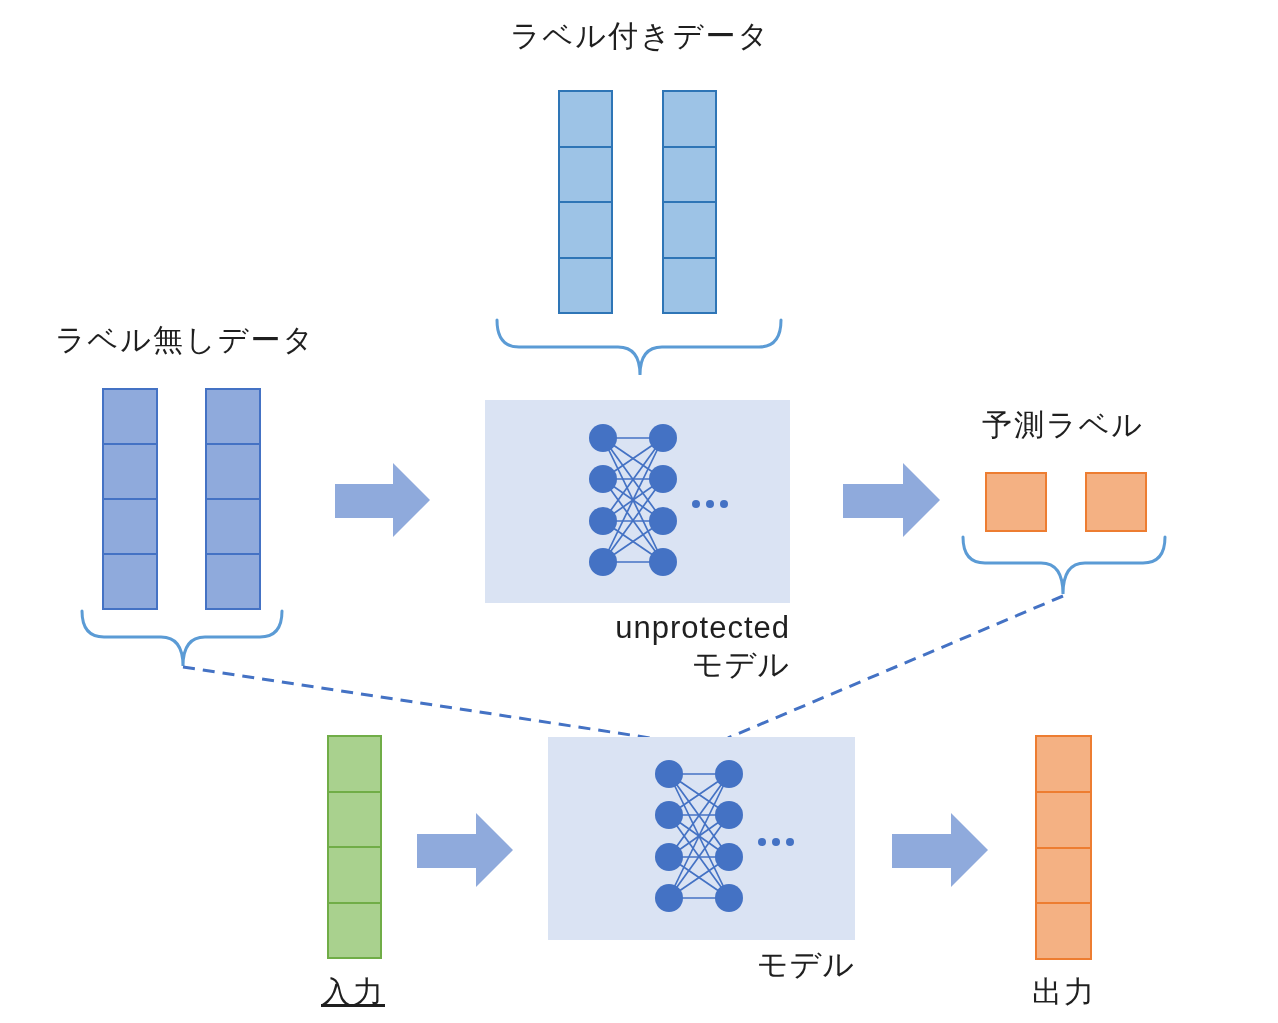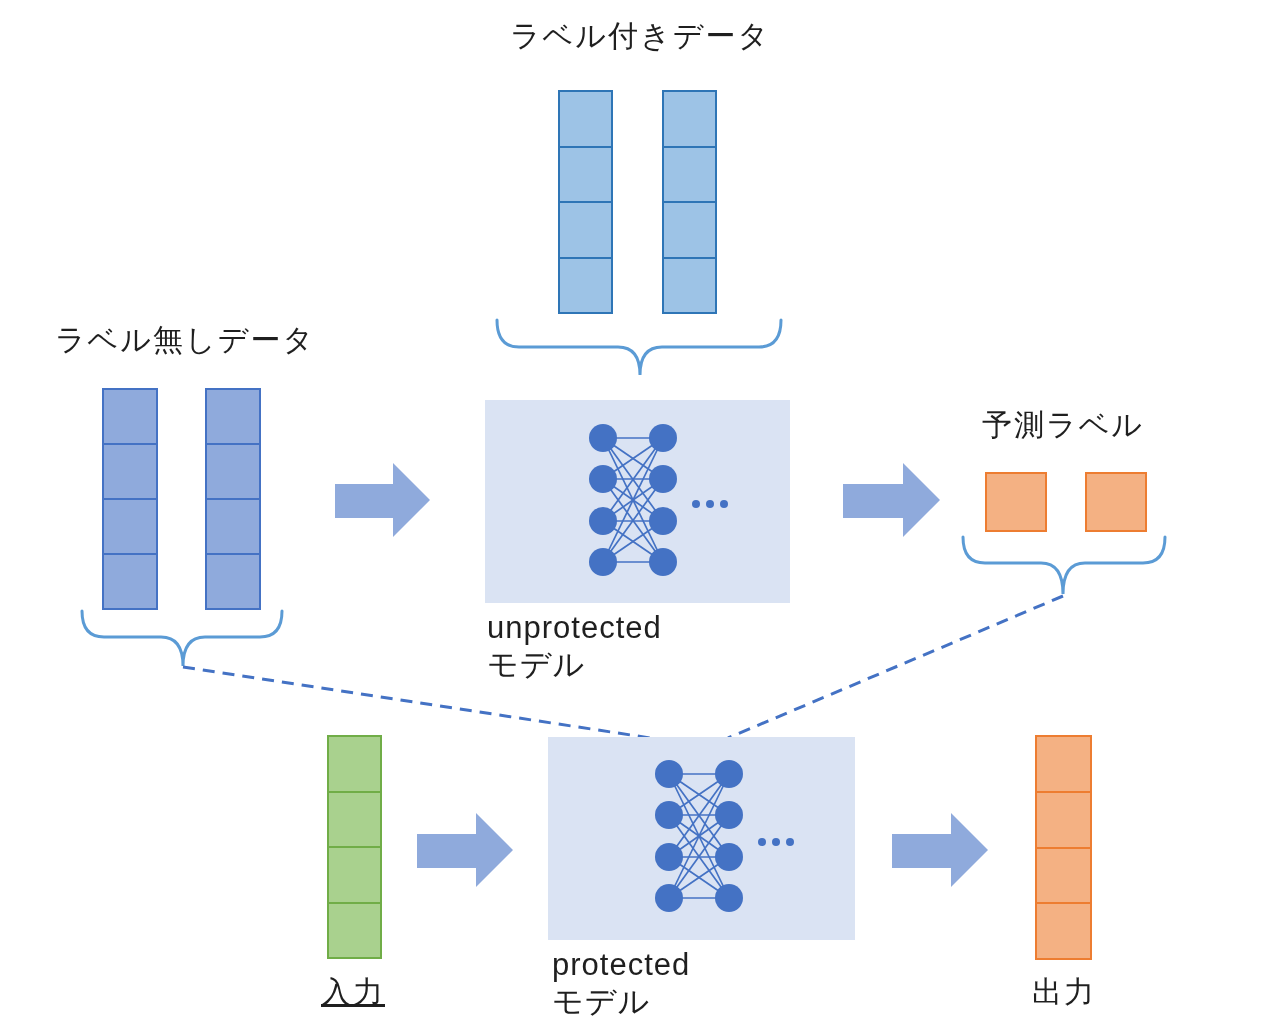--- a/index.html
+++ b/index.html
@@ -2,21 +2,21 @@
 <html style="--light-blue-fill: #9DC3E6; --light-blue-border: #2E75B6; --periwinkle-fill: #8FAADC; --periwinkle-border: #4472C4; --green-fill: #A9D18E; --green-border: #70AD47; --orange-fill: #F4B183; --orange-border: #ED7D31; --model-box-fill: #DAE3F3; --nn-color: #4472C4; --arrow-color: #8FAADC; --brace-color: #5B9BD5; --dashed-color: #4472C4; --text-color: #1F1F1F;"><head>
 <meta charset="utf-8">
 <style>
   html,body{margin:0;padding:0;background:#fff;}
   .canvas{
     position:relative;width:1278px;height:1023px;background:#fff;overflow:hidden;
     font-family:"Liberation Sans","DejaVu Sans",sans-serif;color:var(--text-color,#1f1f1f);
   }
   .overlay{position:absolute;left:0;top:0;width:1278px;height:1023px;}
   .label{position:absolute;text-align:center;font-size:30px;letter-spacing:2px;color:var(--text-color,#1f1f1f);white-space:nowrap;}
-  .model-label{position:absolute;text-align:left;font-size:31px;line-height:37px;letter-spacing:1px;color:var(--text-color,#1f1f1f);}
+  .model-label{position:absolute;text-align:right;font-size:31px;line-height:37px;letter-spacing:1px;color:var(--text-color,#1f1f1f);}
   .stack{position:absolute;display:flex;flex-direction:column;}
   .cell{flex:1;margin-top:-2px;border:2px solid transparent;}
   .cell:first-child{margin-top:0;}
   .c-lblue .cell{background:var(--light-blue-fill);border-color:var(--light-blue-border);}
   .c-pblue .cell{background:var(--periwinkle-fill);border-color:var(--periwinkle-border);}
   .c-green .cell{background:var(--green-fill);border-color:var(--green-border);}
   .c-orange .cell{background:var(--orange-fill);border-color:var(--orange-border);}
   .square{position:absolute;background:var(--orange-fill);border:2px solid var(--orange-border);}
   .model-box{position:absolute;background:var(--model-box-fill);}
   .nn{position:absolute;}
@@ -156,21 +156,20 @@
         <circle cx="74" cy="97" r="14"></circle>
         <circle cx="74" cy="138" r="14"></circle>
     </g>
   </svg>
   <div class="dots" style="left:758px;top:838px;">
     <span class="dot"></span>
       <span class="dot"></span>
       <span class="dot"></span>
   </div>
   <div class="model-label" style="left:552px;top:946px;width:303px;">
-    <div>protected</div>
     <div>モデル</div>
   </div>
 
   <div class="stack c-orange" style="left:1035px;top:735px;width:57px;height:225px;">
       <div class="cell"></div>
       <div class="cell"></div>
       <div class="cell"></div>
       <div class="cell"></div>
     </div>
 

